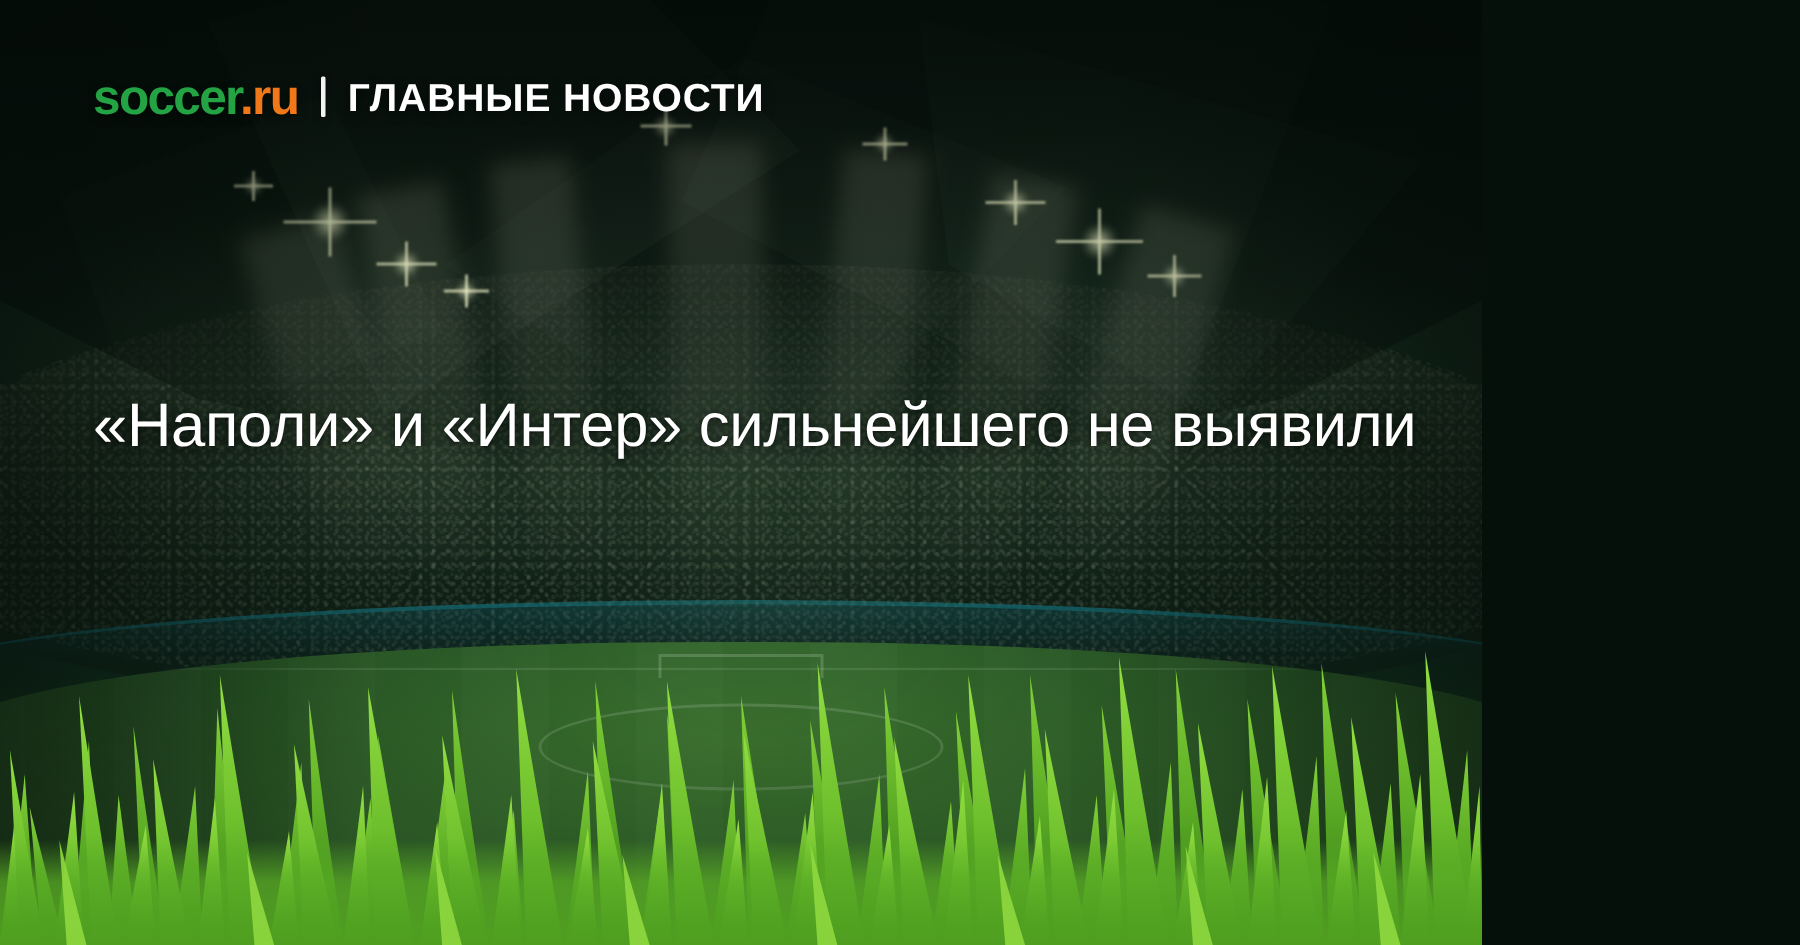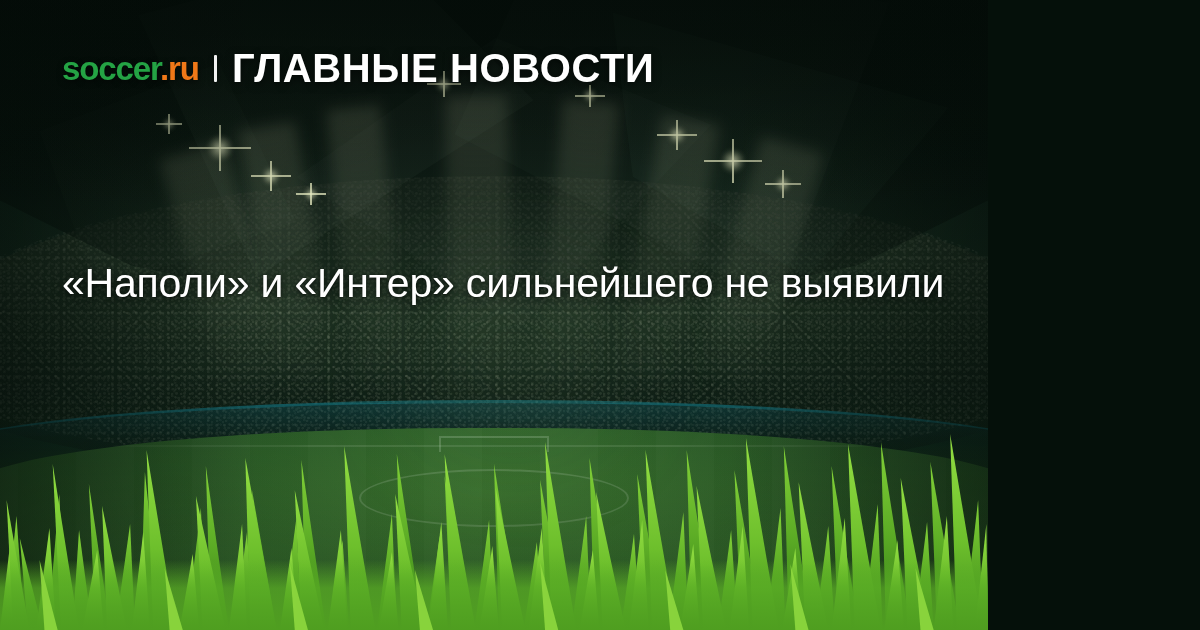--- a/index.html
+++ b/index.html
@@ -209,21 +209,21 @@
   .logo .tld { color:#f07818; }
   .sep {
     width:3px; height:27px;
     background:#ffffff;
     opacity:.95;
     border-radius:1px;
     box-shadow:0 2px 6px rgba(0,0,0,.5);
   }
   .section-title {
     color:#ffffff;
-    font-size:40px; font-weight:700;
+    font-size:26px; font-weight:700;
     letter-spacing:.6px; line-height:1;
     white-space:nowrap;
     text-shadow:0 2px 8px rgba(0,0,0,.6);
   }
 
   .headline {
     position:absolute; left:62px; top:258px;
     width:1092px;
     z-index:6;
     color:#ffffff;

